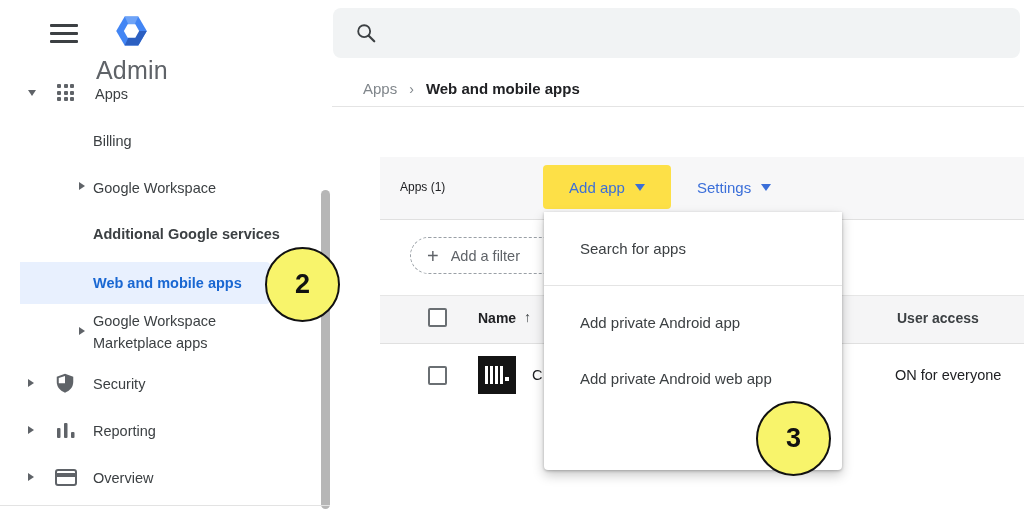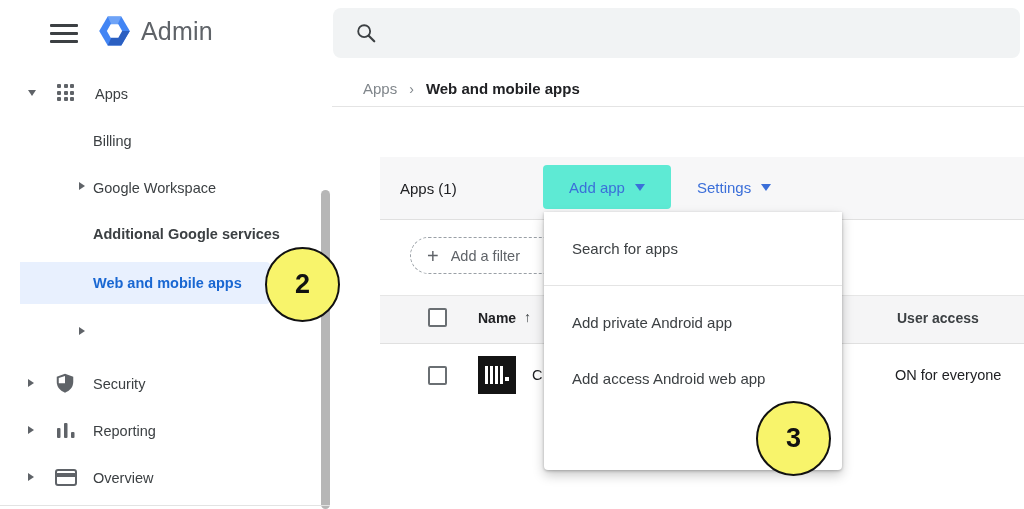--- a/index.html
+++ b/index.html
@@ -4,21 +4,21 @@
 <style>
   * { margin:0; padding:0; box-sizing:border-box; }
   html,body { width:1024px; height:509px; overflow:hidden; background:#fff;
     font-family:"Liberation Sans", sans-serif; }
   #screen { position:relative; width:1024px; height:509px; background:#fff; }
   .abs { position:absolute; }
 
   
   .hamburger { left:50px; top:24px; width:28px; height:20px; cursor:pointer; }
   .hamburger span { display:block; height:3px; background:#3c4043; margin-bottom:5px; border-radius:1px; }
-  .brand { left:96px; top:14px; display:flex; align-items:center; gap:8px; }
+  .brand { left:96px; top:14px; display:flex; align-items:center; gap:8px;flex-direction:column; }
   .brand-title { font-size:25px; color:#5f6368; letter-spacing:.2px; }
 
   .nav-label { font-size:14.5px; color:#3c4043; }
   .caret-right { width:0; height:0; border-top:4.5px solid transparent; border-bottom:4.5px solid transparent; border-left:6px solid #5f6368; }
   .caret-down-g { width:0; height:0; border-left:4.5px solid transparent; border-right:4.5px solid transparent; border-top:6px solid #5f6368; }
 
   .grid-icon { display:grid; grid-template-columns:repeat(3,4px); grid-template-rows:repeat(3,4px); gap:2.5px; }
   .grid-icon i { background:#5f6368; border-radius:1px; }
 
   .selected-band { left:20px; top:262px; width:250px; height:42px; background:#e8f0fe; border-radius:0 4px 4px 0; }
@@ -36,22 +36,22 @@
 
   
   .breadcrumb { left:363px; top:80px; display:flex; gap:12px; align-items:center; font-size:15px; }
   .bc-parent { color:#80868b; }
   .bc-sep { color:#80868b; font-size:14px; }
   .bc-current { color:#202124; font-weight:bold; }
   .bc-divider { left:332px; top:106px; width:692px; height:1px; background:#e4e4e4; }
 
   
   .toolbar { left:380px; top:157px; width:644px; height:63px; background:#f7f7f8; border-bottom:1px solid #e0e0e0; }
-  .toolbar-title { left:400px; top:180px; font-size:15px; color:#202124; }
-  .btn-addapp { left:543px; top:165px; width:128px; height:44px; background:#5eead4; border-radius:4px;
+  .toolbar-title { left:400px; top:180px; font-size:12px; color:#202124; }
+  .btn-addapp { left:543px; top:165px; width:128px; height:44px; background:#fde047; border-radius:4px;
     display:flex; align-items:center; justify-content:center; gap:10px; cursor:pointer; }
   .btn-settings { left:697px; top:165px; height:44px; display:flex; align-items:center; gap:10px; cursor:pointer; }
   .blue-label { color:#3b6fd9; font-size:15px; font-weight:500; }
   .caret-down-b { width:0; height:0; border-left:5.5px solid transparent; border-right:5.5px solid transparent; border-top:7px solid #3b6fd9; }
 
   
   .filter-chip { left:410px; top:237px; width:150px; height:37px; border:1px dashed #9aa0a6; border-radius:19px;
     display:flex; align-items:center; padding-left:16px; gap:12px; color:#5f6368; }
   .plus-glyph { font-size:20px; color:#5f6368; line-height:1; }
   .filter-label { font-size:14.5px; color:#5f6368; white-space:nowrap; overflow:hidden; }
@@ -63,21 +63,21 @@
   .sort-arrow { font-size:14px; color:#3c4043; font-weight:bold; }
   .th-access { font-size:14px; font-weight:bold; color:#3c4043; }
   .app-tile { left:478px; top:356px; width:38px; height:38px; background:#141414; display:flex; align-items:center; justify-content:center; gap:2.5px; }
   .app-tile i { width:2.5px; height:18px; background:#fff; }
   .app-tile b { width:4px; height:4px; background:#fff; margin-top:8px; }
   .cell-text { font-size:14.5px; color:#202124; }
 
   
   .menu { left:544px; top:212px; width:298px; height:258px; background:#fff; border-radius:0 0 4px 4px;
     box-shadow:0 1px 3px rgba(0,0,0,.25), 0 5px 12px rgba(0,0,0,.22); z-index:5; }
-  .menu-item { position:absolute; left:0; width:100%; display:flex; align-items:center; padding-left:28px;
+  .menu-item { position:absolute; left:0; width:100%; display:flex; align-items:center; padding-left:36px;
     font-size:15px; color:#3c4043; cursor:pointer; }
   .menu-divider { position:absolute; left:0; top:73px; width:100%; height:1px; background:#e4e4e4; }
 
   
   .step-circle { width:75px; height:75px; border-radius:50%; background:#f8f46b; border:2.5px solid #111;
     display:flex; align-items:center; justify-content:center; font-size:27px; font-weight:bold; color:#111; z-index:10; }
   .step-2 { left:265px; top:247px; }
   .step-3 { left:756px; top:401px; }
 
   svg { display:block; }
@@ -123,20 +123,21 @@
 
   <div class="abs caret-right" style="left:79px; top:182px;"></div>
   <div class="abs nav-label" style="left:93px; top:180px;">Google Workspace</div>
 
   <div class="abs nav-label" style="left:93px; top:226px;font-weight:bold;">Additional Google services</div>
 
   <div class="abs selected-band"></div>
   <div class="abs selected-label" style="left:93px; top:275px;">Web and mobile apps</div>
 
   <div class="abs caret-right" style="left:79px; top:327px;"></div>
+  <div class="abs nav-label two-line" style="left:93px; top:310px; width:160px;">Google Workspace Marketplace apps</div>
 
   <div class="abs caret-right" style="left:28px; top:379px;"></div>
   <div class="abs" style="left:54px; top:372px;">
     <svg viewBox="0 0 24 24" width="22" height="22">
       <path d="M12 2 L21 5.2 V11 C21 16.6 17.2 20.6 12 22.6 C6.8 20.6 3 16.6 3 11 V5.2 Z" fill="#5f6368"></path>
       <path d="M12 4.4 L12 12.2 L5.2 12.2 L5.2 6.6 Z" fill="#ffffff"></path>
     </svg>
   </div>
   <div class="abs nav-label" style="left:93px; top:376px;">Security</div>
 
@@ -209,19 +210,19 @@
       <i></i>
       <b></b>
     </div>
   <div class="abs cell-text" style="left:532px; top:367px;">C</div>
   <div class="abs cell-text" style="left:895px; top:367px;">ON for everyone</div>
 
   <div class="abs menu">
     <div class="menu-item" style="top:0; height:73px;">Search for apps</div>
     <div class="menu-divider"></div>
     <div class="menu-item" style="top:82px; height:56px;">Add private Android app</div>
-    <div class="menu-item" style="top:138px; height:56px;">Add access Android web app</div>
+    <div class="menu-item" style="top:138px; height:56px;">Add private Android web app</div>
   </div>
 
   <div class="abs step-circle step-2">2</div>
   <div class="abs step-circle step-3">3</div>
 
 </div>
 
 </body></html>

